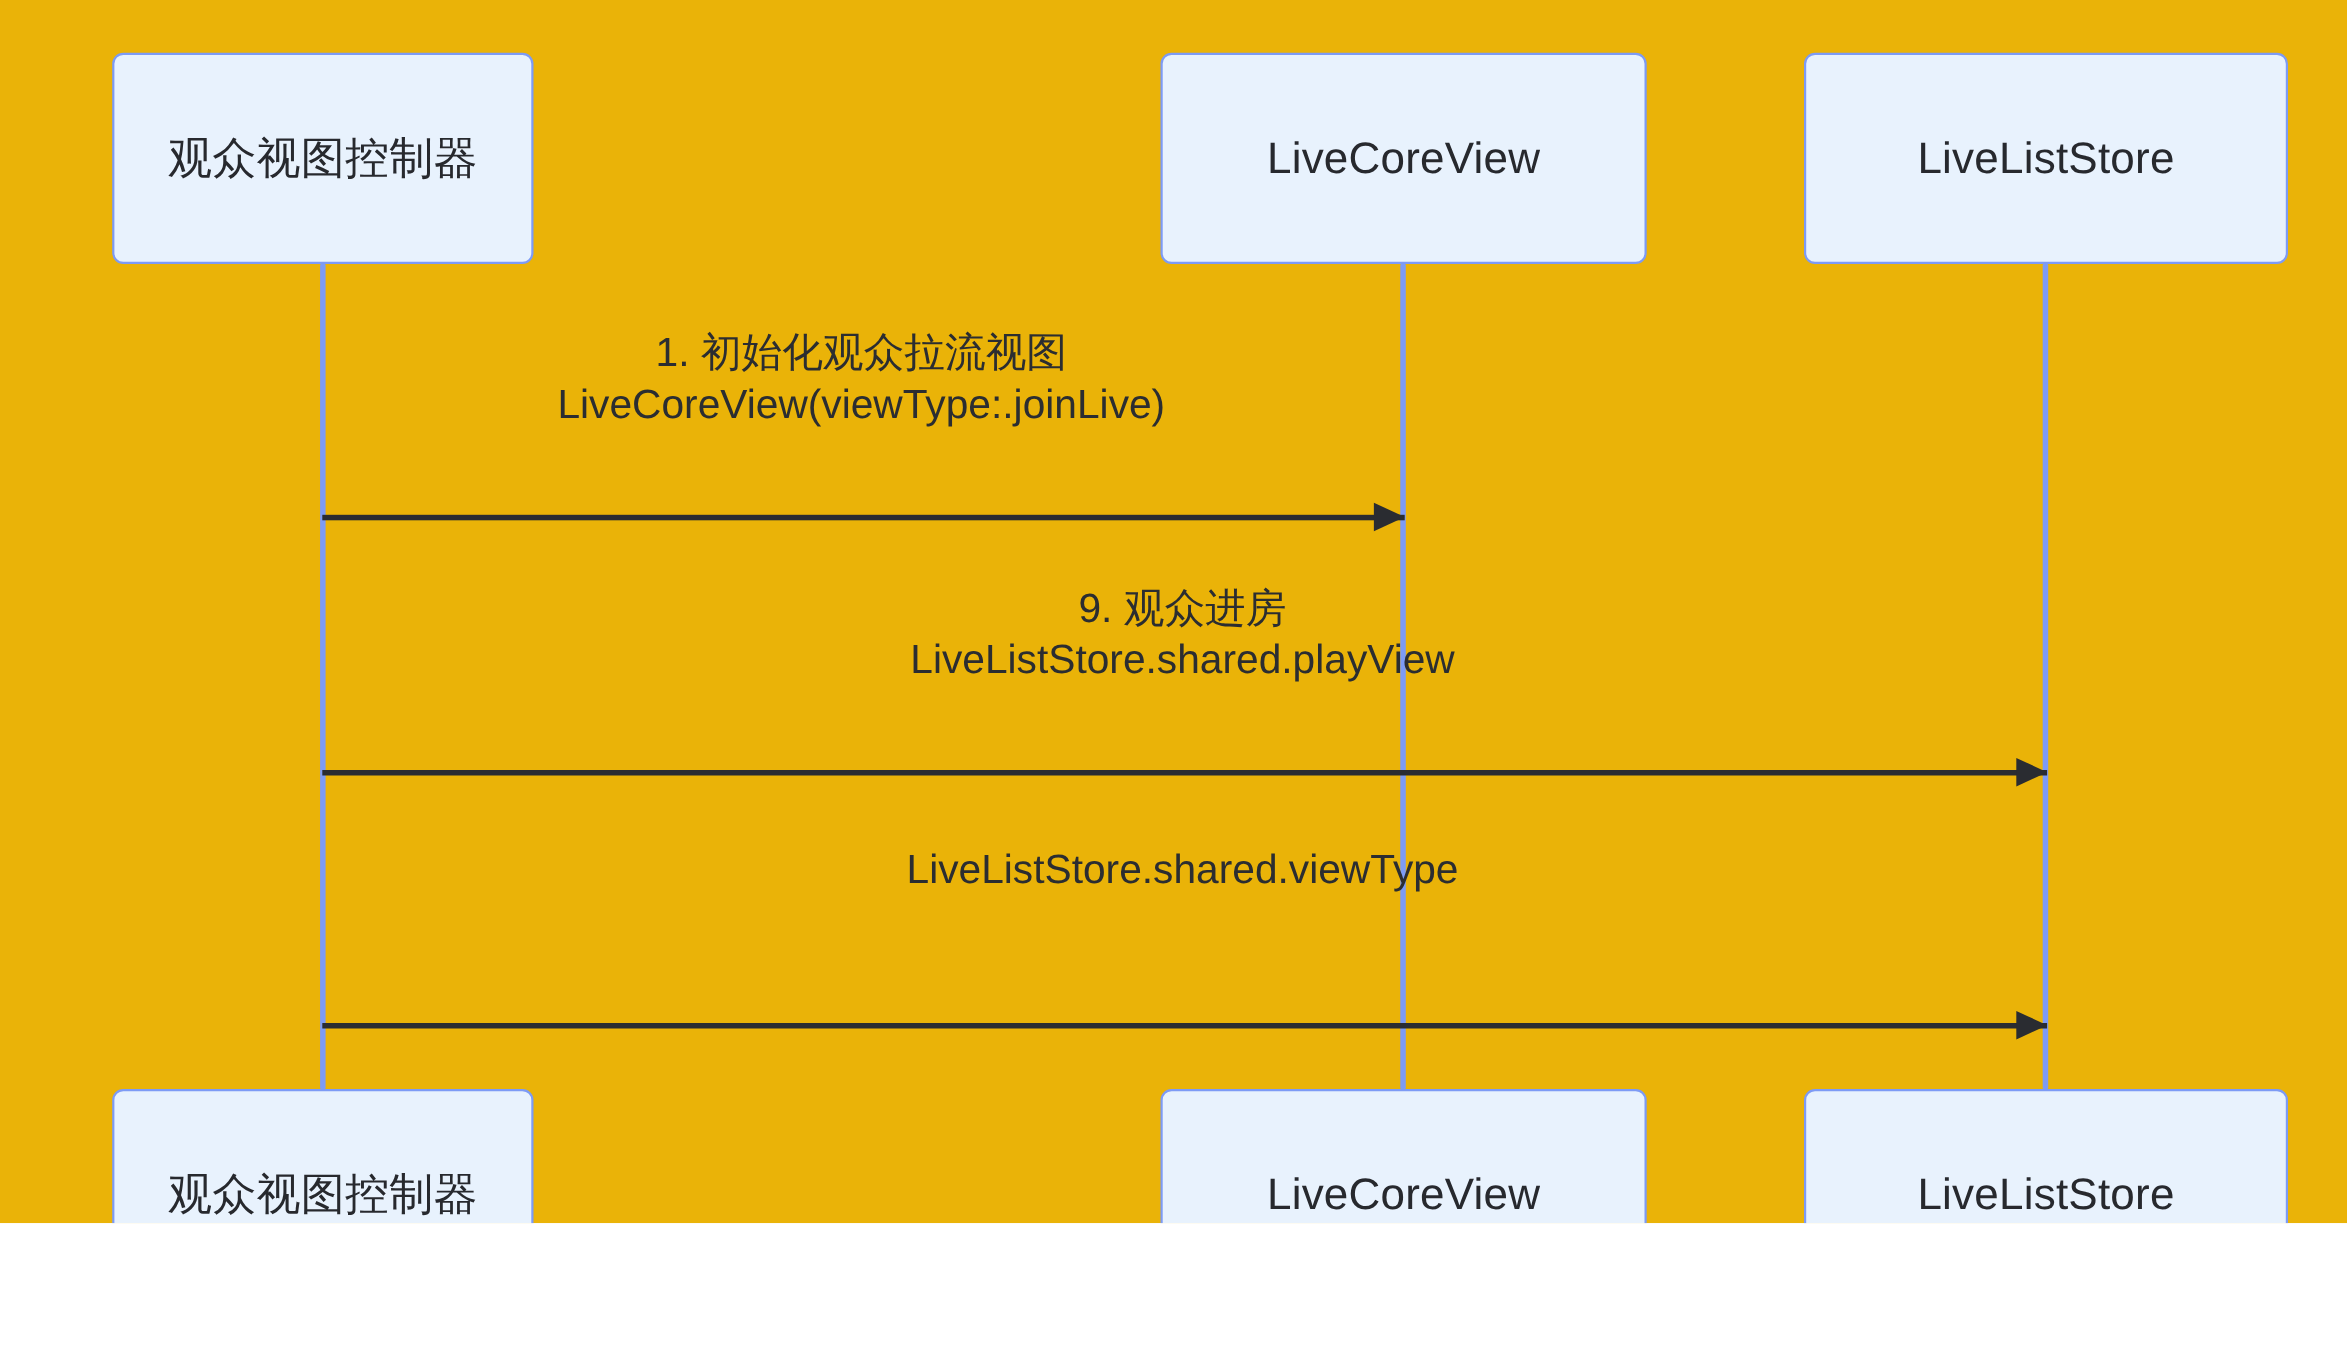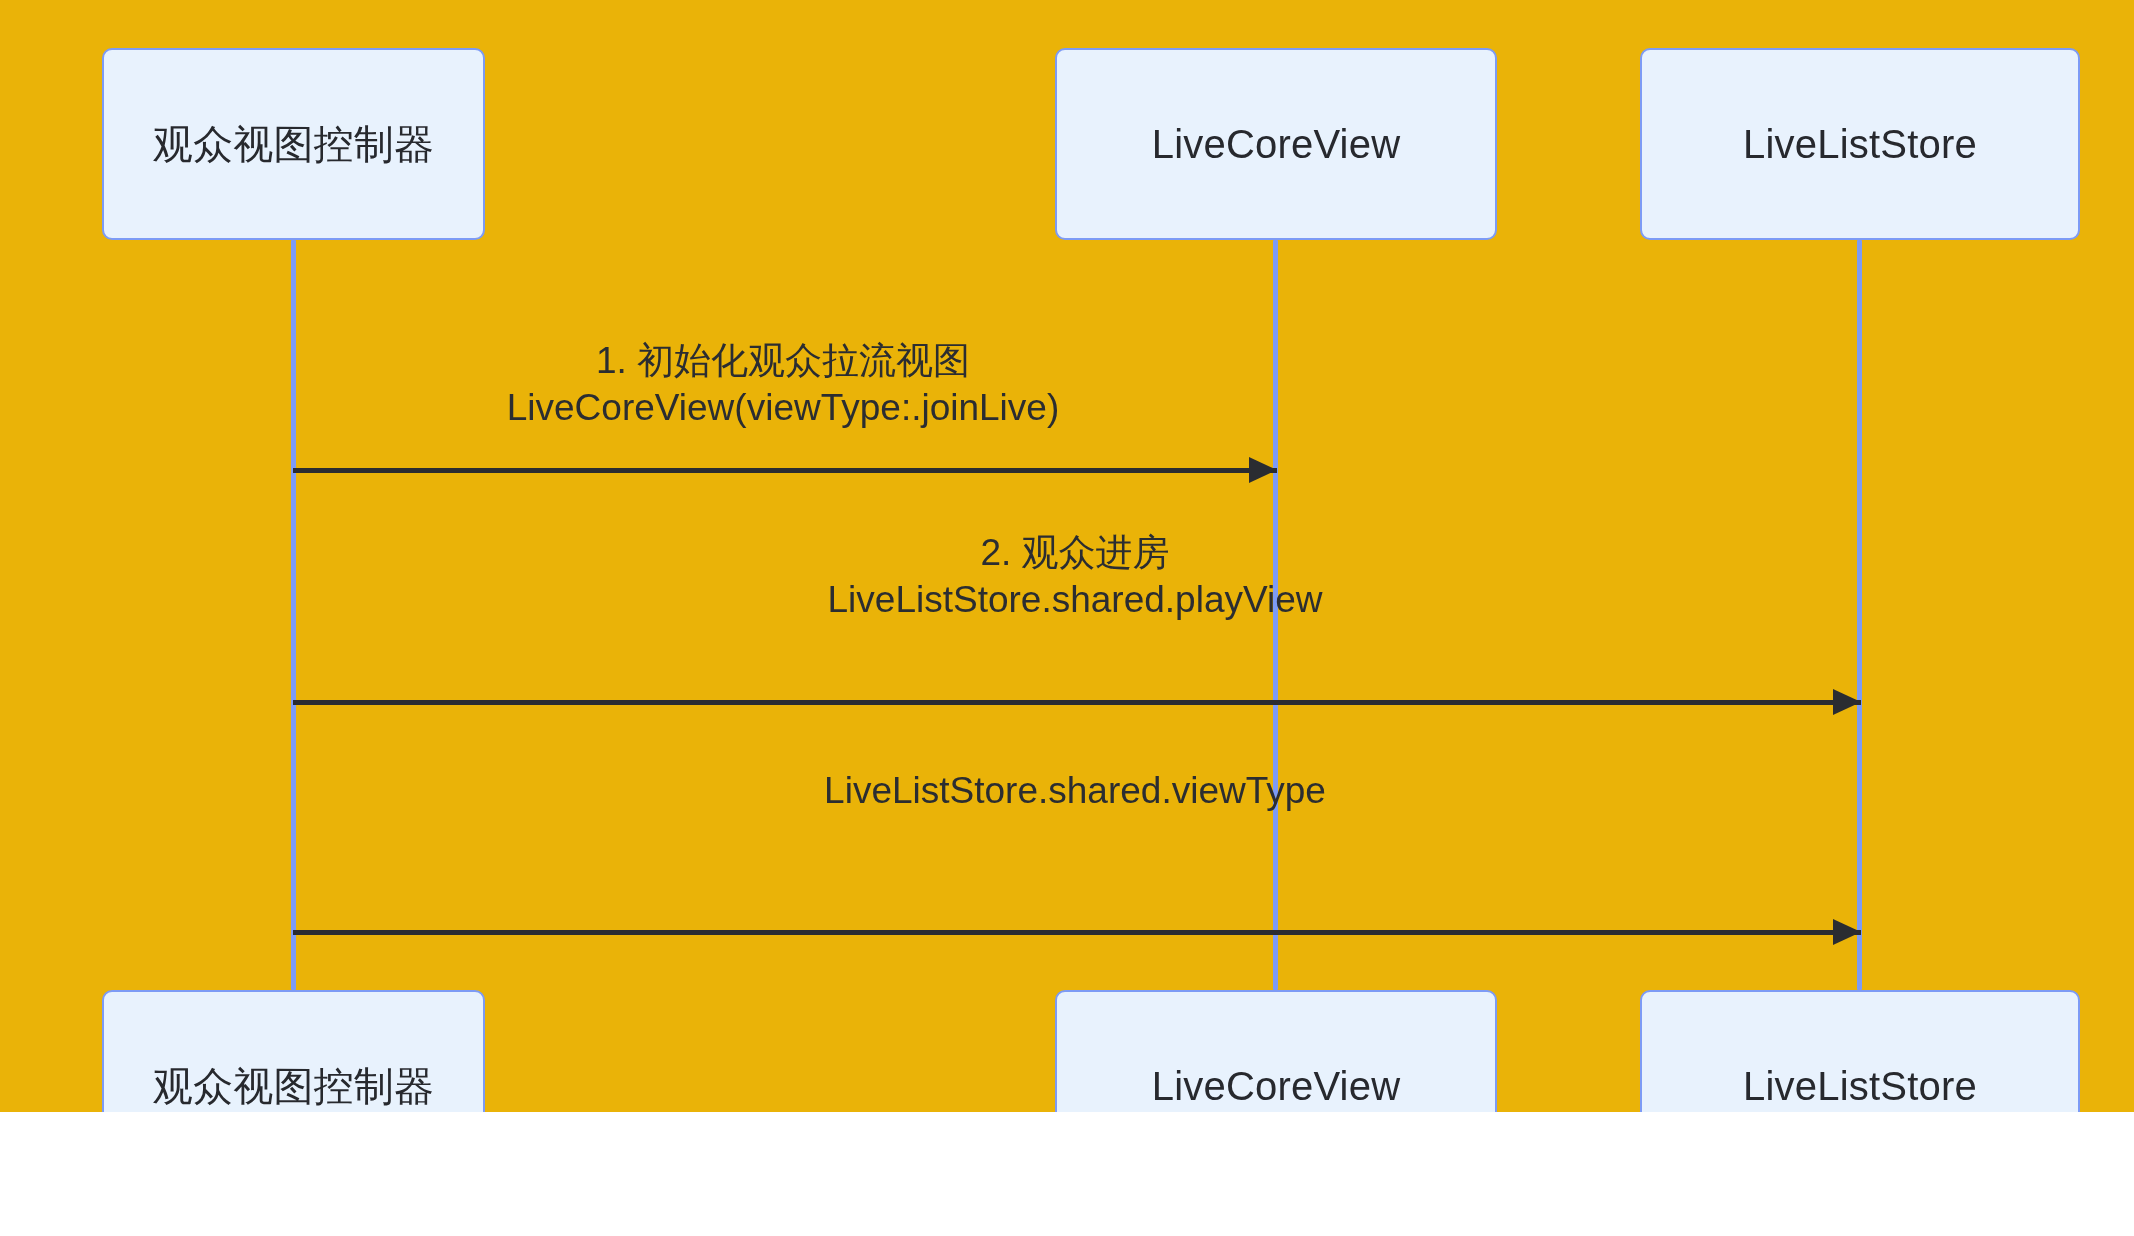--- a/index.html
+++ b/index.html
@@ -97,32 +97,32 @@
   <div class="participant-box" style="left:1640px; top:48px; width:440px; height:192px;">
     <span>LiveListStore</span>
   </div>
 
   <div class="lifeline" style="left:291px; top:240px; height:750px;"></div>
 
   <div class="lifeline" style="left:1273px; top:240px; height:750px;"></div>
 
   <div class="lifeline" style="left:1857px; top:240px; height:750px;"></div>
 
-  <div class="message-label" style="left:291px; top:300px; width:984px;margin-top:40px;">
+  <div class="message-label" style="left:291px; top:300px; width:984px;">
     <span class="label-line">1. 初始化观众拉流视图</span>
     <span class="label-line secondary">LiveCoreView(viewType:.joinLive)</span>
   </div>
 
   <div class="message" style="left:293px; top:468px; width:984px;">
     <div class="message-line" style="width:984px;"></div>
     <div class="message-head" style="left:956px;"></div>
   </div>
 
   <div class="message-label" style="left:291px; top:532px; width:1568px;">
-    <span class="label-line">2. 观众进房</span>
+    <span class="label-line">9. 观众进房</span>
     <span class="label-line secondary">LiveListStore.shared.playView</span>
   </div>
 
   <div class="message" style="left:293px; top:700px; width:1568px;">
     <div class="message-line" style="width:1568px;"></div>
     <div class="message-head" style="left:1540px;"></div>
   </div>
 
   <div class="message-label" style="left:291px; top:764px; width:1568px;">
     <span class="label-line secondary">LiveListStore.shared.viewType</span>

